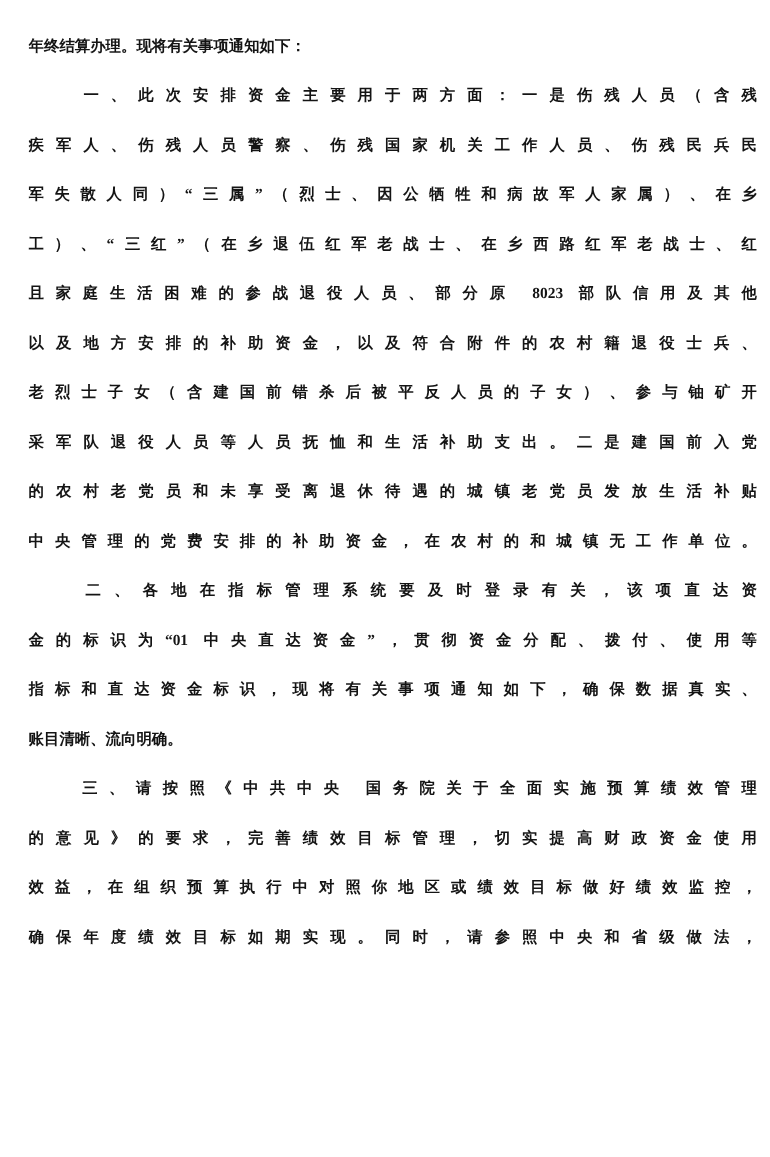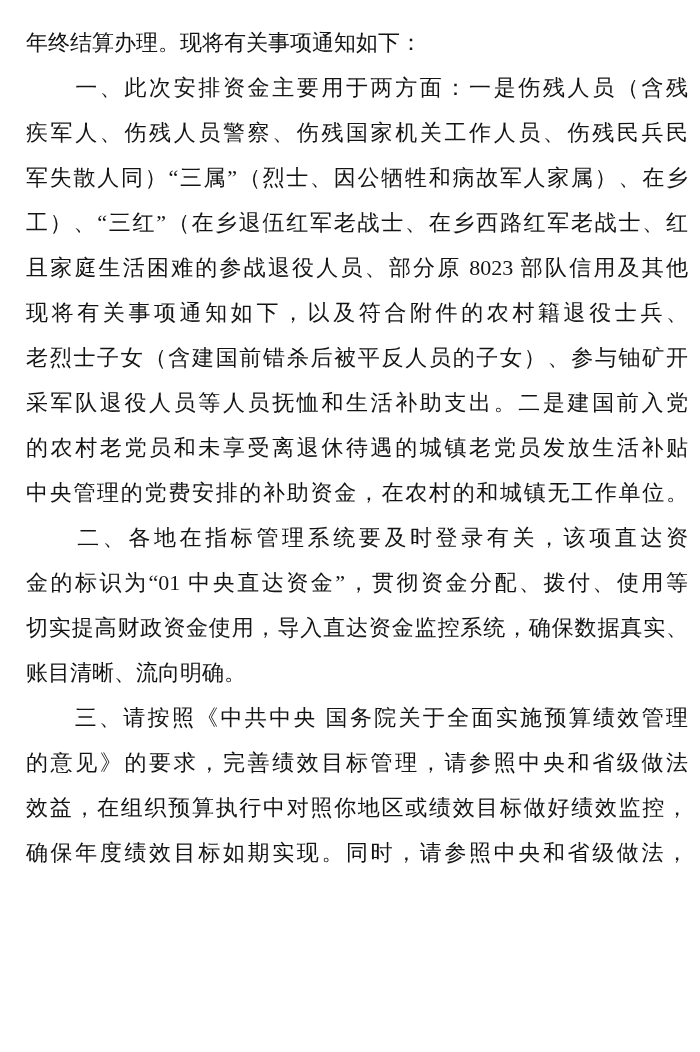--- a/index.html
+++ b/index.html
@@ -20,54 +20,54 @@
     padding: 20px 10px 0 26px;
     background: #ffffff;
     color: #141414;
   }
   .doc-body {
     width: 662px;
   }
   .line {
     height: 45px;
     line-height: 45px;
-    font-size: 22px;
+    font-size: 14px;
     letter-spacing: 0;
     white-space: pre;
     text-align: justify;
     text-align-last: justify;
     -moz-text-align-last: justify;
     overflow: hidden;
-    font-weight: 400;
+    font-weight: 700;
   }
   .line.plain {
     text-align: left;
     text-align-last: left;
     -moz-text-align-last: left;
   }
 </style>
 </head>
 <body>
 
 <div class="page" style="background: rgb(255, 255, 255); color: rgb(20, 20, 20);">
   <div class="doc-body">
 
   <div class="line plain">年终结算办理。现将有关事项通知如下：</div>
       <div class="line">　　一、此次安排资金主要用于两方面：一是伤残人员（含残</div>
       <div class="line">疾军人、伤残人员警察、伤残国家机关工作人员、伤残民兵民</div>
       <div class="line">军失散人同）“三属”（烈士、因公牺牲和病故军人家属）、在乡</div>
       <div class="line">工）、“三红”（在乡退伍红军老战士、在乡西路红军老战士、红</div>
       <div class="line">且家庭生活困难的参战退役人员、部分原 8023 部队信用及其他</div>
-      <div class="line">现将有关事项通知如下，以及符合附件的农村籍退役士兵、</div>
+      <div class="line">以及地方安排的补助资金，以及符合附件的农村籍退役士兵、</div>
       <div class="line">老烈士子女（含建国前错杀后被平反人员的子女）、参与铀矿开</div>
       <div class="line">采军队退役人员等人员抚恤和生活补助支出。二是建国前入党</div>
       <div class="line">的农村老党员和未享受离退休待遇的城镇老党员发放生活补贴</div>
       <div class="line">中央管理的党费安排的补助资金，在农村的和城镇无工作单位。</div>
       <div class="line">　　二、各地在指标管理系统要及时登录有关，该项直达资</div>
       <div class="line">金的标识为“01 中央直达资金”，贯彻资金分配、拨付、使用等</div>
-      <div class="line">切实提高财政资金使用，导入直达资金监控系统，确保数据真实、</div>
+      <div class="line">指标和直达资金标识，现将有关事项通知如下，确保数据真实、</div>
       <div class="line plain">账目清晰、流向明确。</div>
       <div class="line">　　三、请按照《中共中央 国务院关于全面实施预算绩效管理</div>
-      <div class="line">的意见》的要求，完善绩效目标管理，请参照中央和省级做法</div>
+      <div class="line">的意见》的要求，完善绩效目标管理，切实提高财政资金使用</div>
       <div class="line">效益，在组织预算执行中对照你地区或绩效目标做好绩效监控，</div>
       <div class="line">确保年度绩效目标如期实现。同时，请参照中央和省级做法，</div>
     </div>
 </div>
 
 </body></html>

